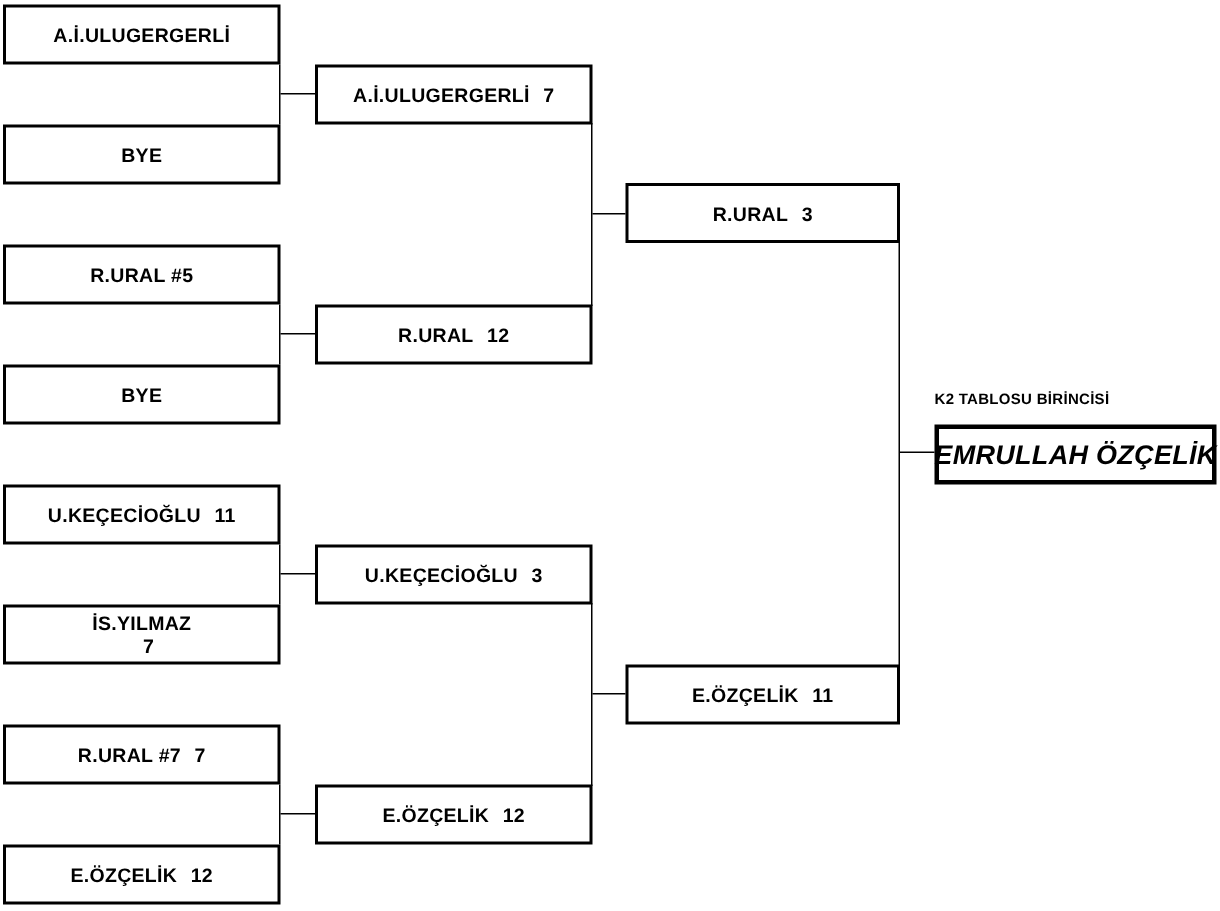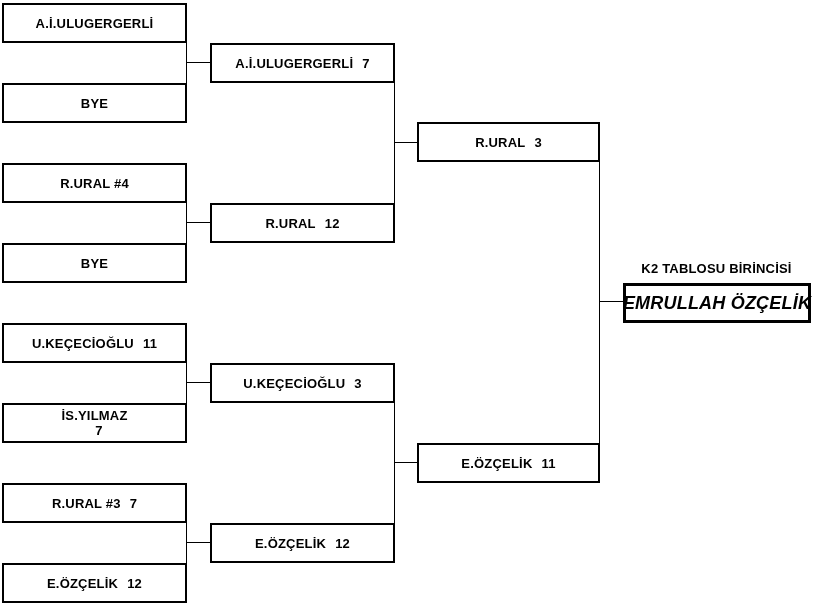--- a/index.html
+++ b/index.html
@@ -39,22 +39,22 @@
   .r1s7 { top: 483px; } .r1s8 { top: 563px; }
 
   .r2s1 { top: 43px; }  .r2s2 { top: 203px; }
   .r2s3 { top: 363px; } .r2s4 { top: 523px; }
 
   .r3s1 { top: 122px; } .r3s2 { top: 443px; }
 
   .champ-label {
     position: absolute;
     left: 623px; top: 261px; width: 187px;
-    text-align: center;
-    font-size: 13px;
+    text-align: left;
+    font-size: 10px;
     letter-spacing: 0.2px;
   }
   .champ-box {
     left: 623px; top: 283px; width: 188px;
     border-width: 3px;
     font-style: italic;
     font-size: 18px;
     letter-spacing: 0.2px;
   }
 
@@ -86,37 +86,37 @@
 
   <div class="box r1 r1s1">
     <span>A.İ.ULUGERGERLİ</span>
 
   </div>
   <div class="box r1 r1s2">
     <span>BYE</span>
 
   </div>
   <div class="box r1 r1s3">
-    <span>R.URAL #4</span>
+    <span>R.URAL #5</span>
 
   </div>
   <div class="box r1 r1s4">
     <span>BYE</span>
 
   </div>
   <div class="box r1 r1s5">
     <span>U.KEÇECİOĞLU</span>
     <span class="score">11</span>
   </div>
   <div class="box r1 r1s6">
     <span>İS.YILMAZ</span>
     <span class="score">7</span>
   </div>
   <div class="box r1 r1s7">
-    <span>R.URAL #3</span>
+    <span>R.URAL #7</span>
     <span class="score">7</span>
   </div>
   <div class="box r1 r1s8">
     <span>E.ÖZÇELİK</span>
     <span class="score">12</span>
   </div>
 
   <div class="box r2 r2s1">
     <span>A.İ.ULUGERGERLİ</span>
     <span class="score">7</span>

